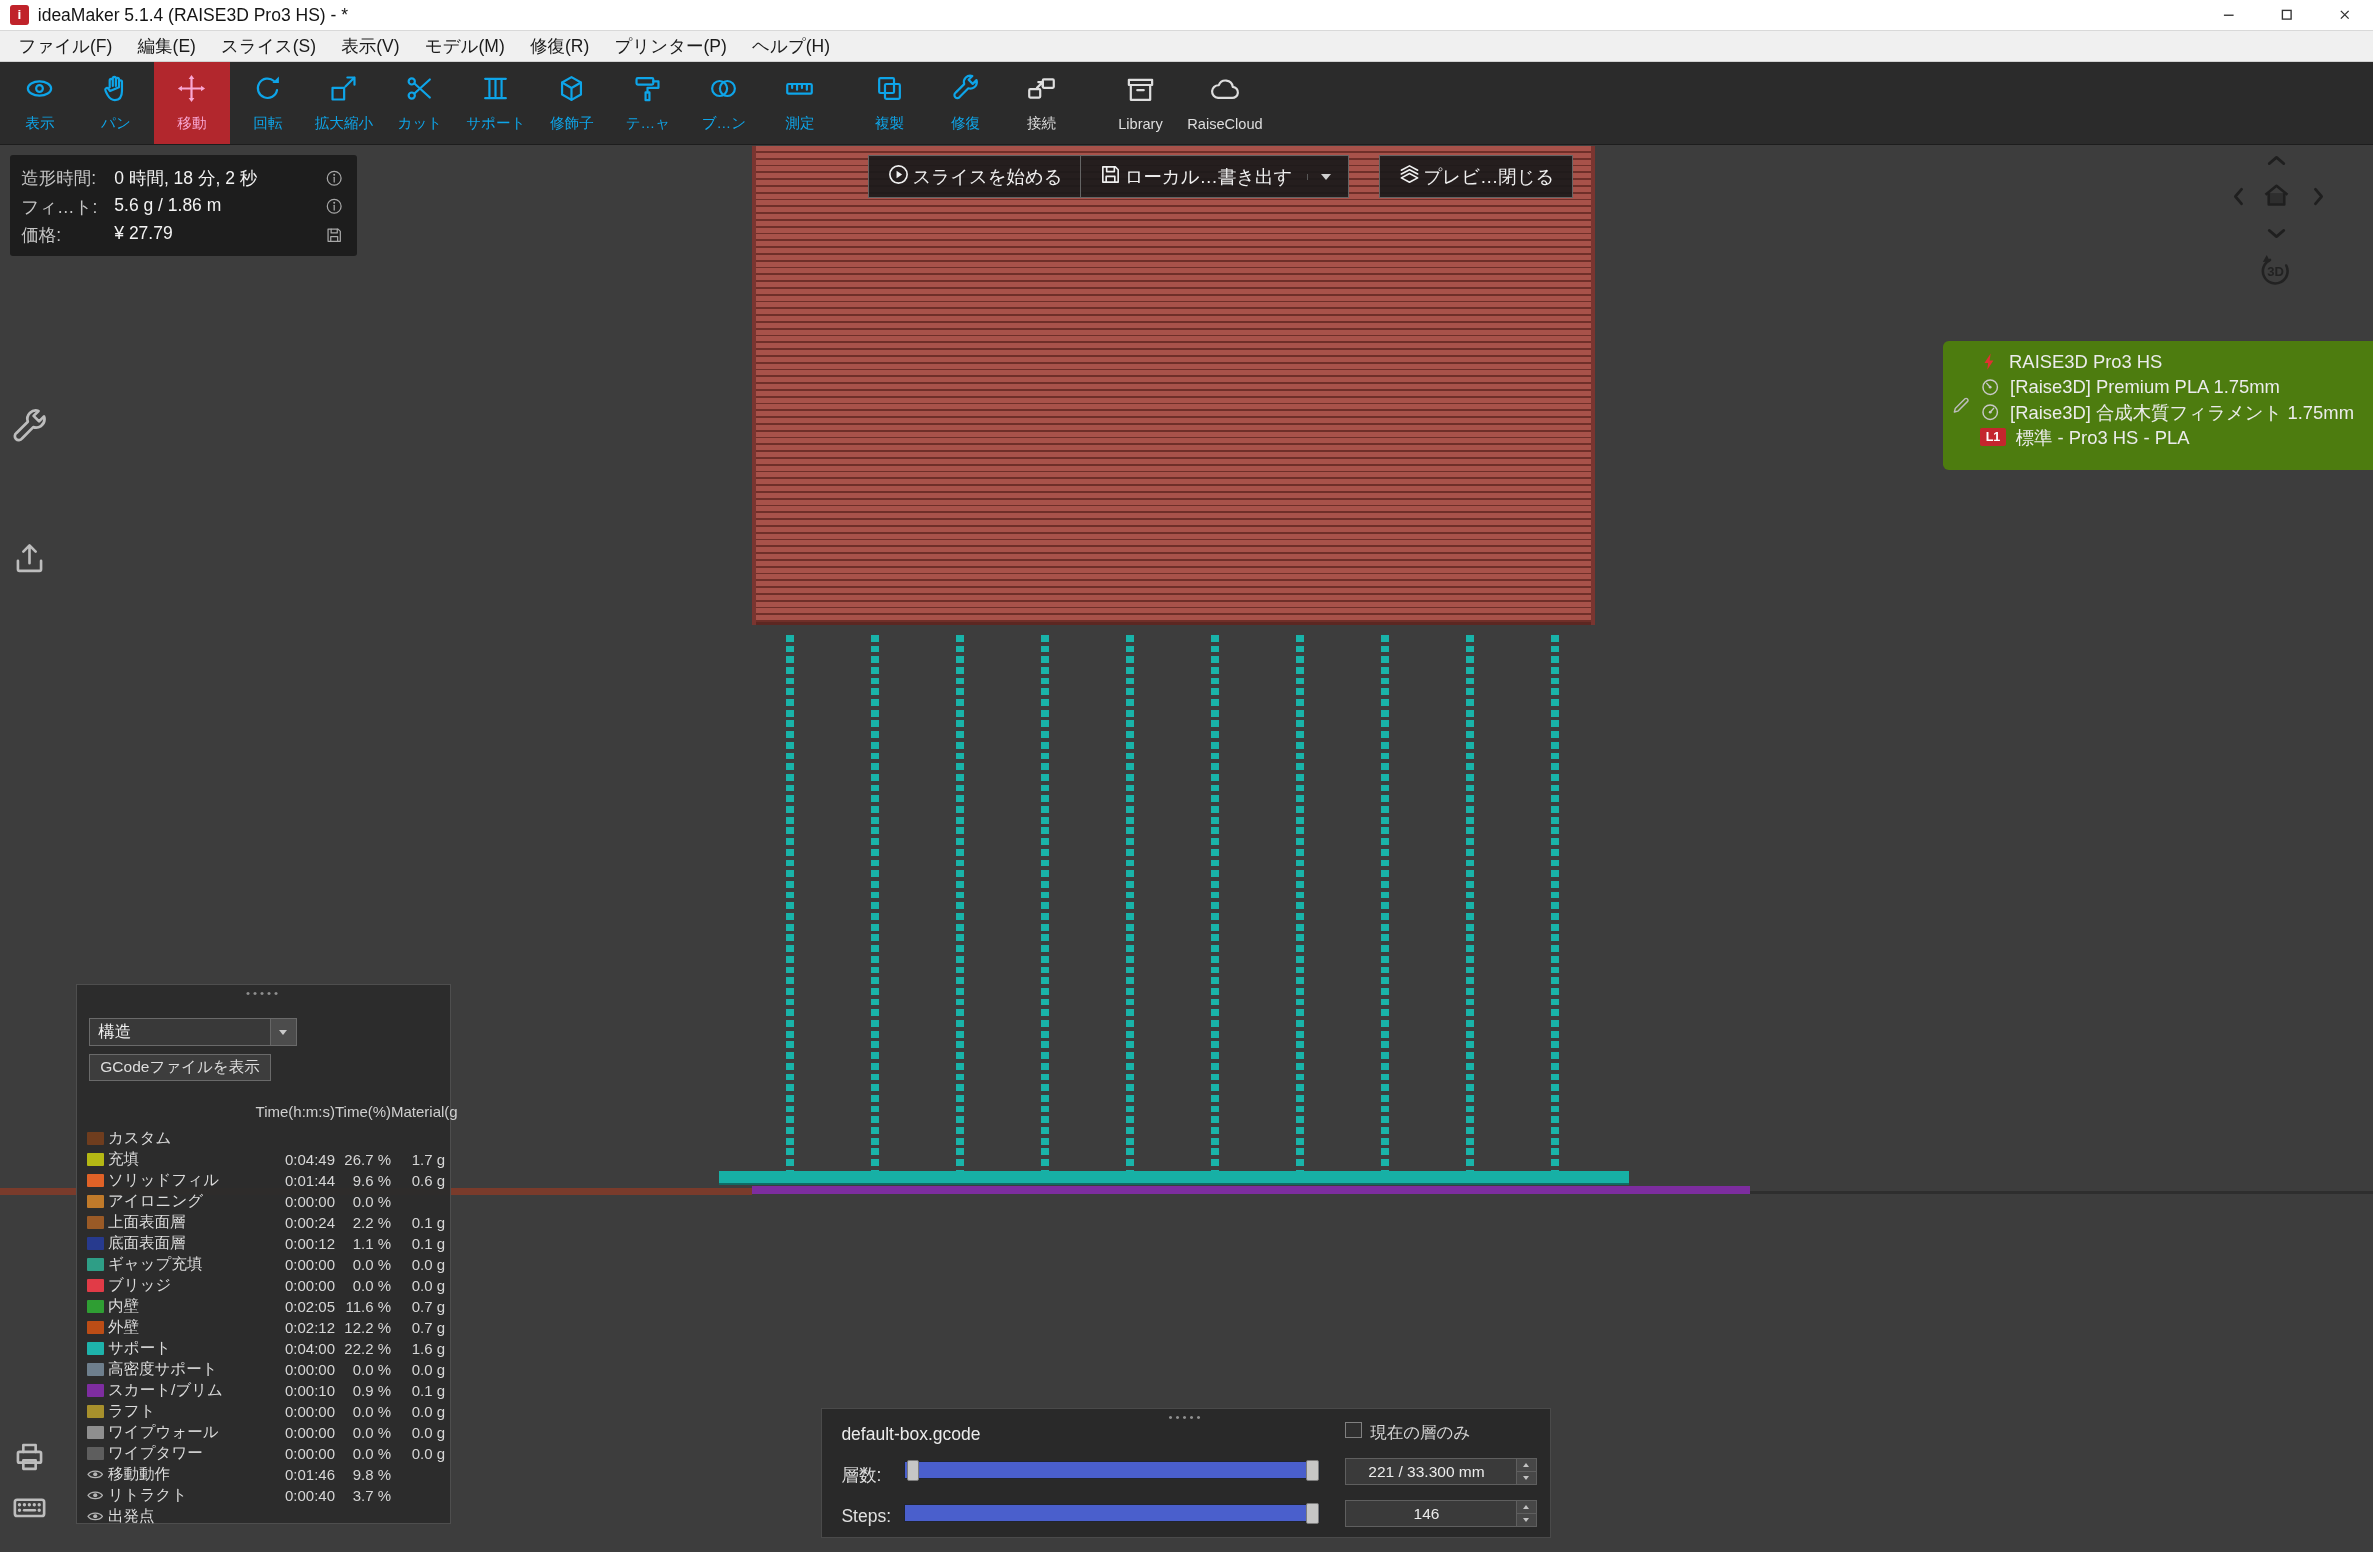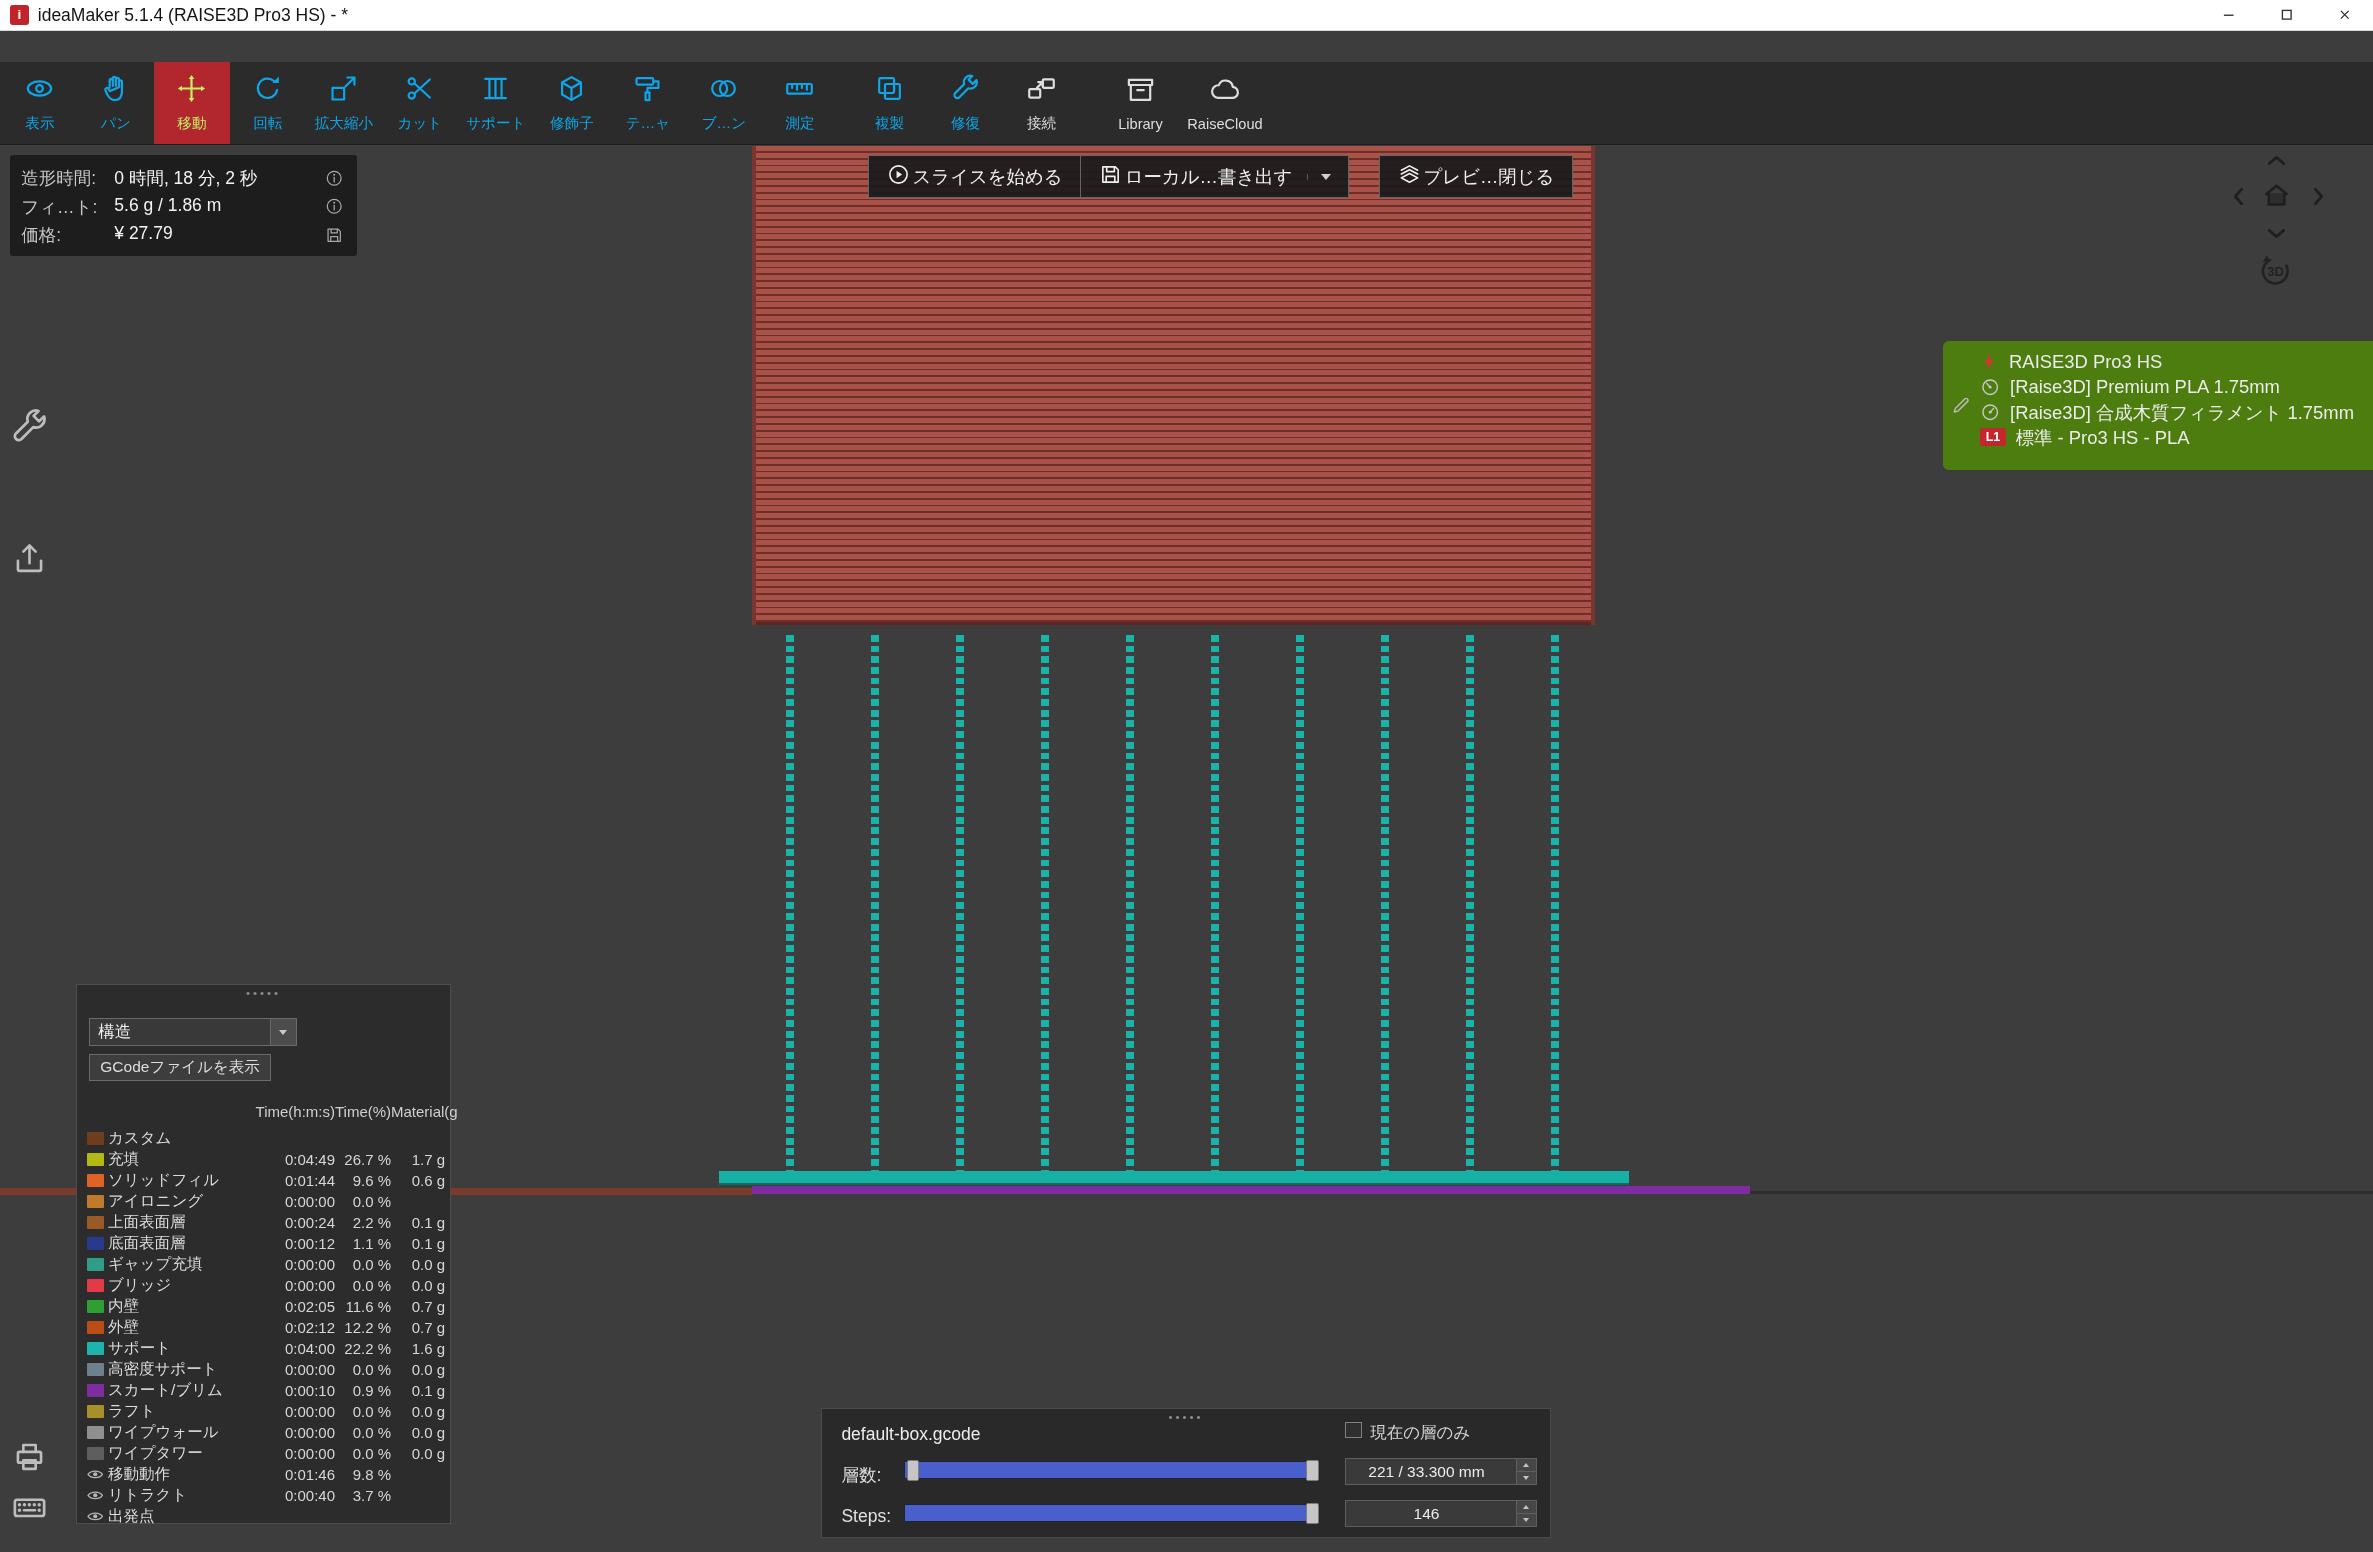--- a/index.html
+++ b/index.html
@@ -21,21 +21,21 @@
 #menubar{position:absolute;left:0;top:31px;width:2374px;height:31px;background:#f0f0f0;
   border-bottom:1px solid #d2d2d2;display:flex;align-items:center;padding-left:5.8px}
 .menu-item{font-size:17.5px;color:#1b1b1b;padding:0 12.6px;height:100%;display:flex;align-items:center}
 
 
 #toolbar{position:absolute;left:0;top:62px;width:2374px;height:83px;background:#2b2b2b;
   border-bottom:1px solid #1d1d1d;display:flex;align-items:stretch;padding-left:1.9px}
 .tb-item{width:76px;display:flex;flex-direction:column;align-items:center;justify-content:center;
   gap:6.8px;color:#0ea5e9;cursor:default}
 .tb-item.enabled{color:#dedede}
-.tb-item.active{background:#b2272d;color:#bef264}
+.tb-item.active{background:#b2272d;color:#f9a8d4}
 .tb-item.wide{width:93px}
 .tb-gap{width:13.6px}.tb-gap2{width:23px}
 .tb-label{font-size:14.6px;white-space:nowrap}
 .i32{width:31px;height:31px;fill:none;stroke:currentColor;stroke-width:1.7;stroke-linecap:round;stroke-linejoin:round}
 .f{fill:currentColor;stroke:none}
 
 
 #stats{position:absolute;left:9.7px;top:155px;width:347px;height:101px;background:rgba(26,26,26,.9);
   border-radius:2.9px;padding:10.7px 11.6px;color:#ddd}
 .stat-row{position:relative;height:26px;display:flex;font-size:17.5px;margin-bottom:2.9px}
@@ -146,20 +146,30 @@
           </svg>
         </div>
       <div class="win-btn">
           <svg viewBox="0 0 16 16">
             <path d="M4 4l8 8M12 4l-8 8"></path>
           </svg>
         </div>
     </div>
   </div>
 
+  <nav id="menubar">
+    <span class="menu-item">ファイル(F)</span>
+    <span class="menu-item">編集(E)</span>
+    <span class="menu-item">スライス(S)</span>
+    <span class="menu-item">表示(V)</span>
+    <span class="menu-item">モデル(M)</span>
+    <span class="menu-item">修復(R)</span>
+    <span class="menu-item">プリンター(P)</span>
+    <span class="menu-item">ヘルプ(H)</span>
+  </nav>
 
   <div id="toolbar">
     <div class="tb-item">
       <span><svg class="i32" viewBox="0 0 24 24">
             <ellipse cx="12" cy="12" rx="9" ry="5.5"></ellipse>
             <circle cx="12" cy="12" r="2.6"></circle>
           </svg></span>
       <span class="tb-label">表示</span>
     </div>
     <div class="tb-item">

